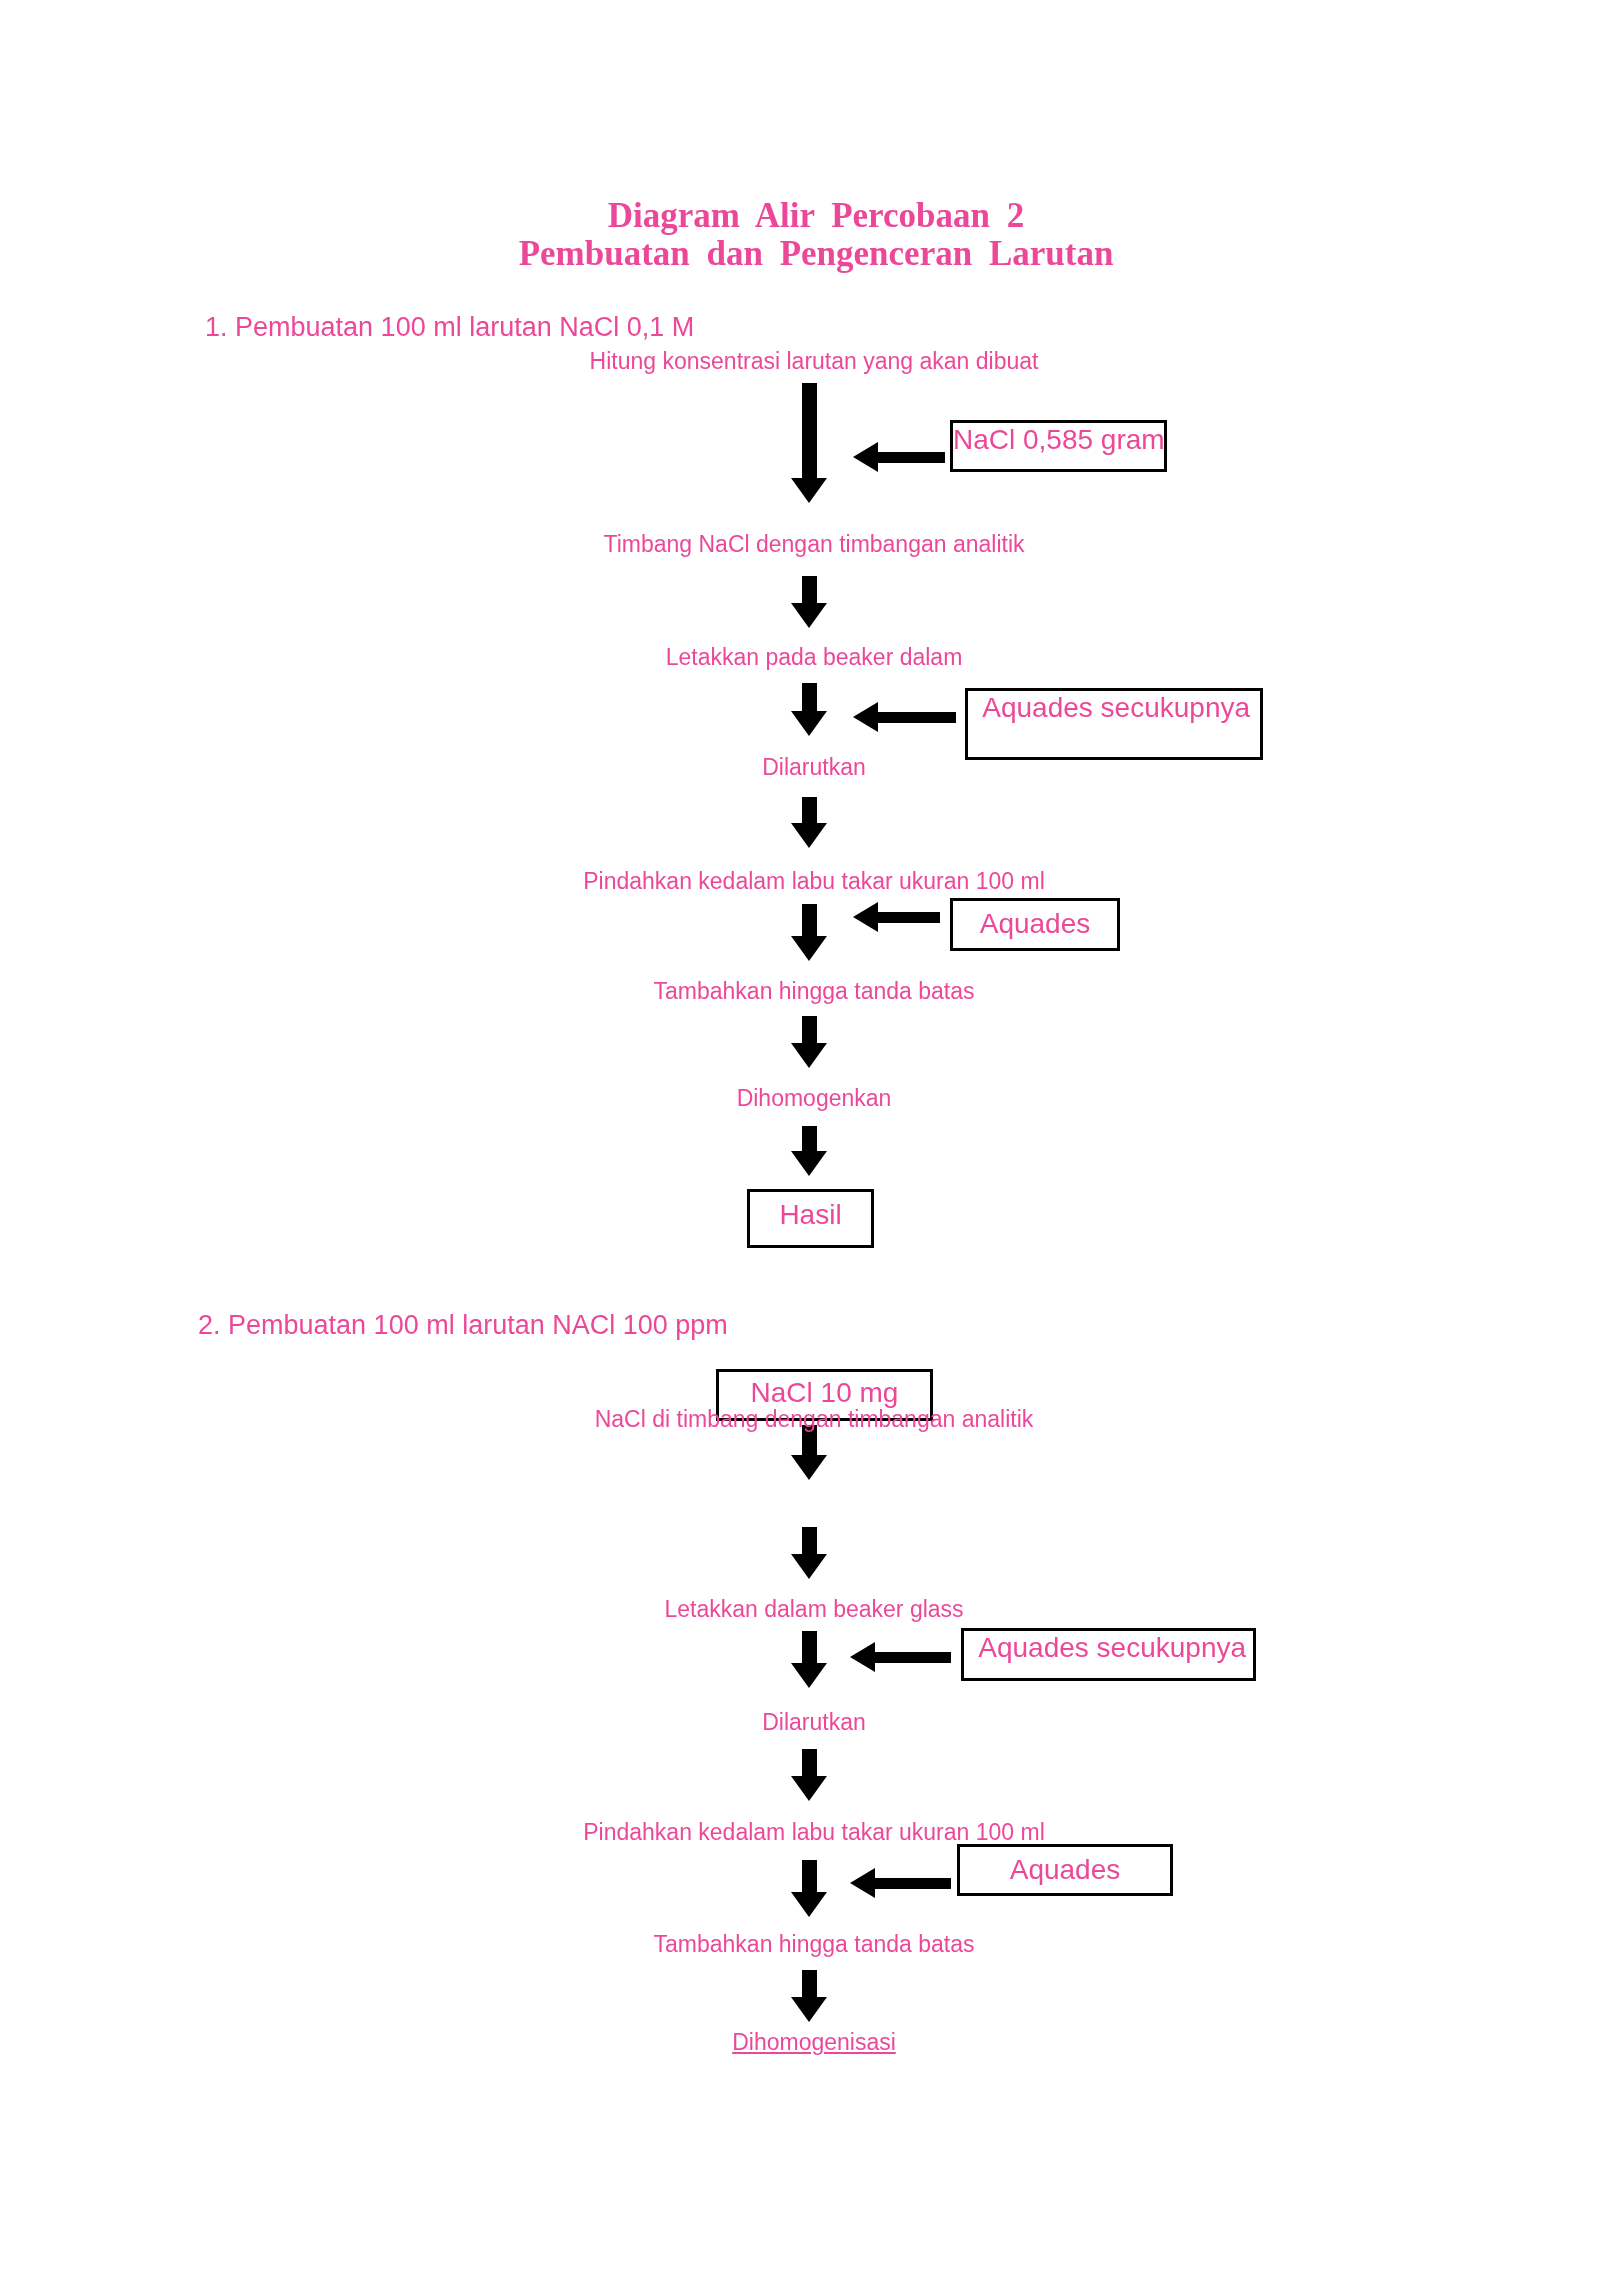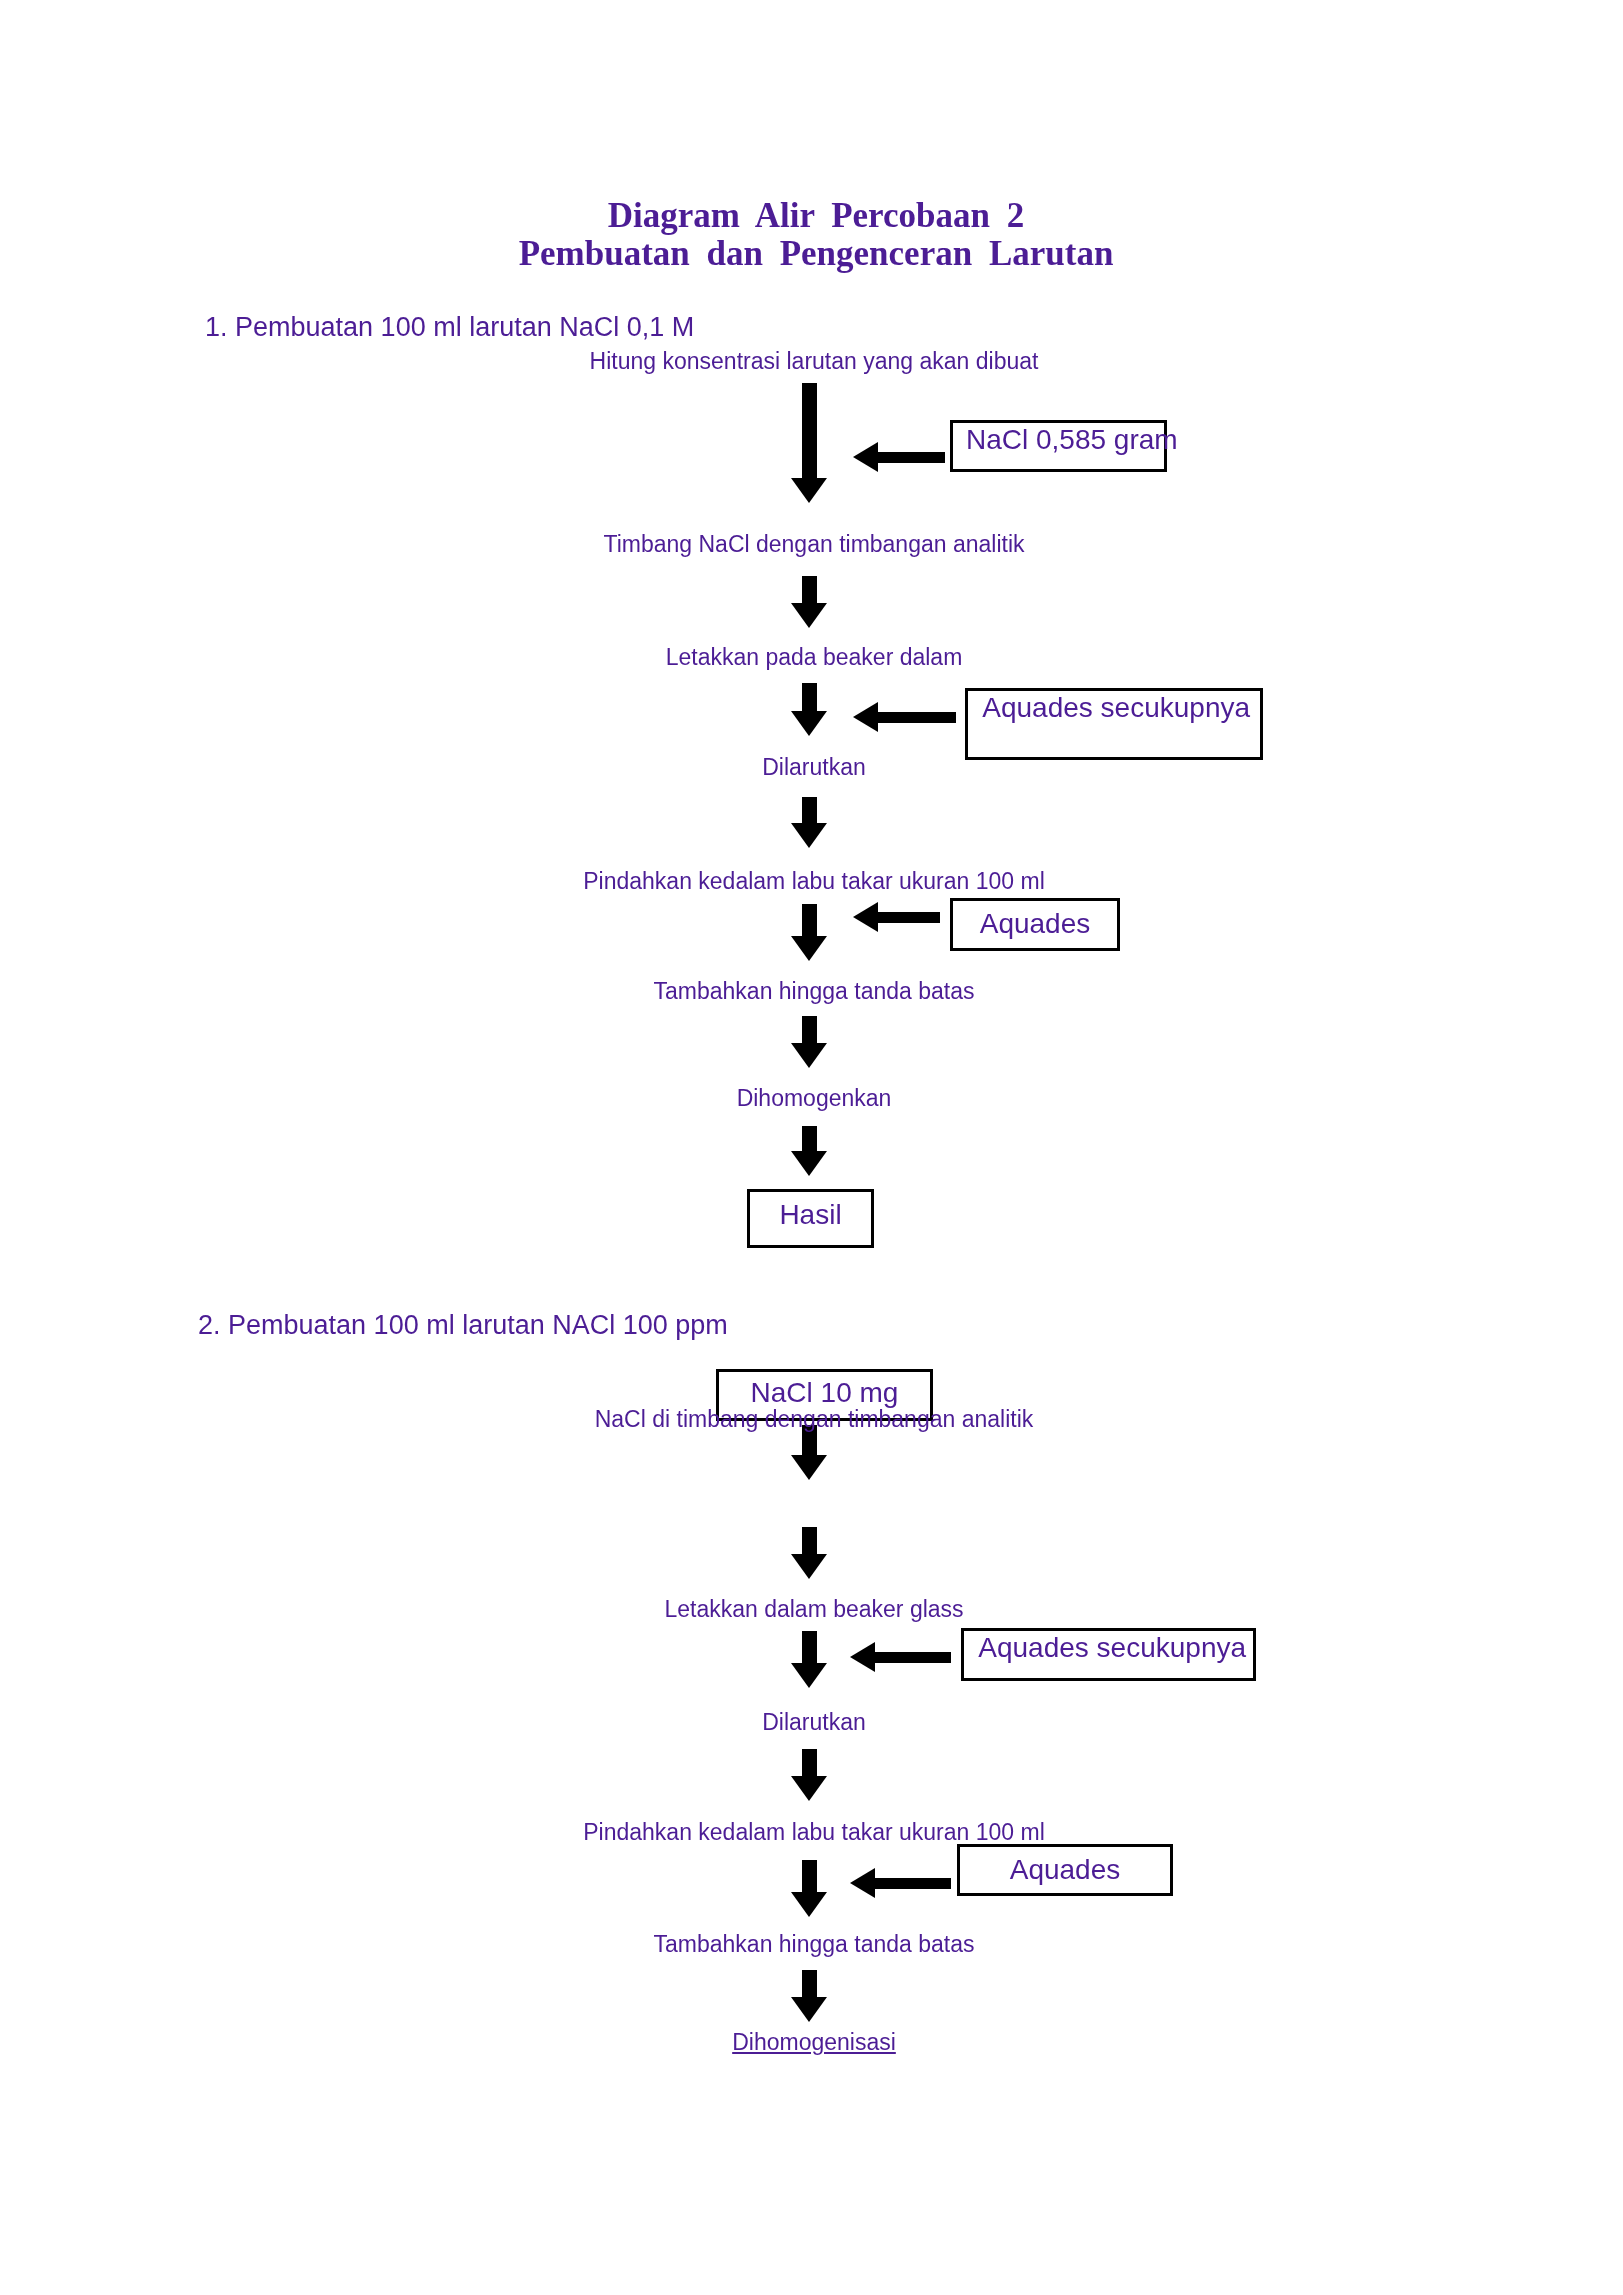--- a/index.html
+++ b/index.html
@@ -2,21 +2,21 @@
 <html style="font-size:12.7px"><head>
 <meta charset="utf-8">
 <style>
   html,body{margin:0;padding:0;background:#ffffff;}
   .page{
     position:relative;
     width:1623px;
     height:2295px;
     background:#ffffff;
     font-family:"Liberation Sans","DejaVu Sans",sans-serif;
-    color:#4c1d95;
+    color:#ec4899;
     overflow:hidden;
   }
   .abs{position:absolute;}
   .ctr{transform:translateX(-50%);}
   .title{
     font-family:"Liberation Serif","DejaVu Serif",serif;
     font-weight:bold;
     font-size:35px;
     word-spacing:8px;
     white-space:nowrap;
@@ -33,21 +33,21 @@
     line-height:1;
   }
   .node{
     box-sizing:border-box;
     border:3.2px solid #000;
     background:#fff;
     font-size:28px;
     line-height:1.1;
     white-space:nowrap;
   }
-  .node.txt-left{padding-left:13px;padding-top:1.6px;text-align:left;}
+  .node.txt-left{padding-left:0;padding-top:1.6px;text-align:left;}
   .node.txt-center{text-align:center;padding-top:8px;}
   
   .varrow{
     display:flex;
     flex-direction:column;
     align-items:center;
     width:36px;
   }
   .varrow .shaft{
     width:15px;

